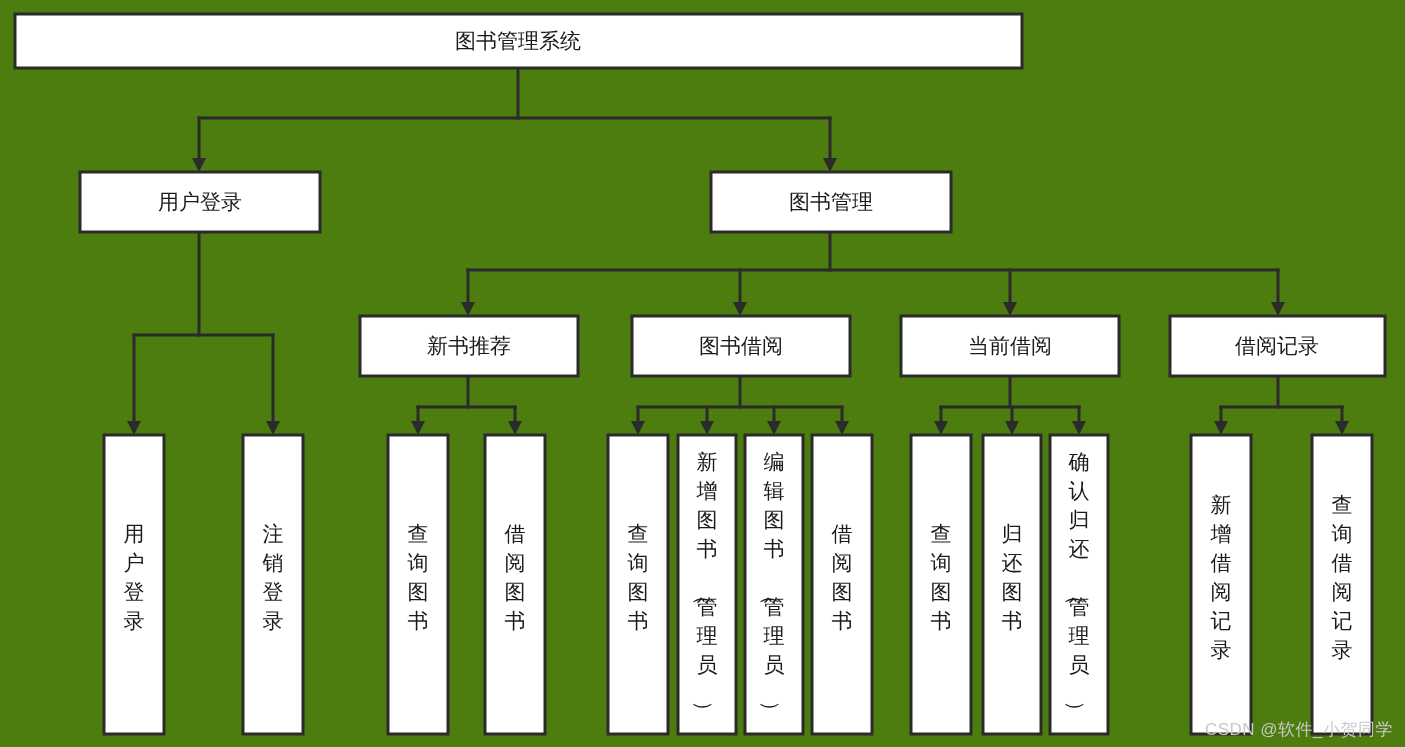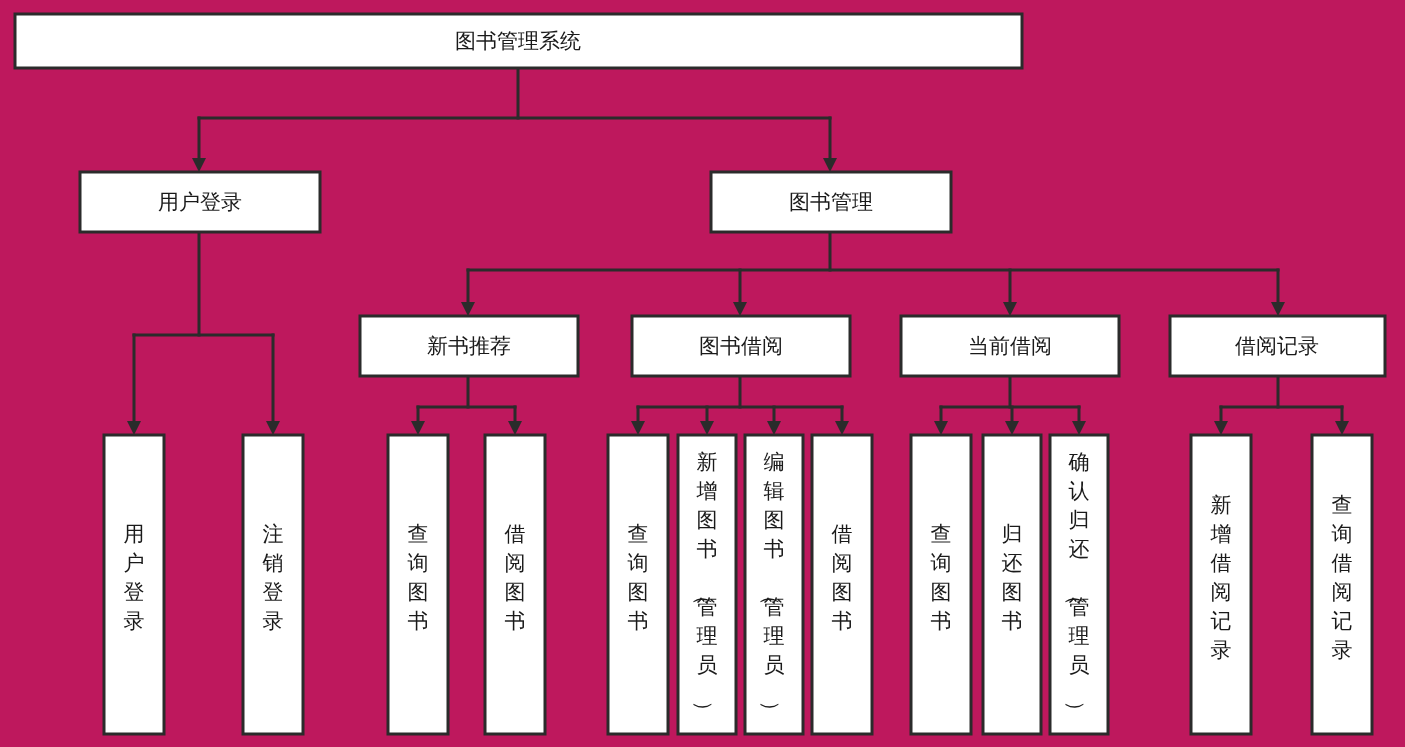--- a/index.html
+++ b/index.html
@@ -10,21 +10,21 @@
   body {
     width: 1405px;
     height: 747px;
     font-family: "Liberation Sans", sans-serif;
     overflow: hidden;
   }
   #diagram-root {
     position: relative;
     width: 1405px;
     height: 747px;
-    background: #be185d;
+    background: #4d7c0f;
   }
   svg.diagram-canvas {
     position: absolute;
     top: 0;
     left: 0;
     width: 1405px;
     height: 747px;
   }
   .node-box {
     fill: #ffffff;
@@ -225,13 +225,14 @@
           <text class="node-label-v" x="1221" y="512"><tspan x="1221" dy="0">新</tspan><tspan x="1221" dy="29">增</tspan><tspan x="1221" dy="29">借</tspan><tspan x="1221" dy="29">阅</tspan><tspan x="1221" dy="29">记</tspan><tspan x="1221" dy="29">录</tspan></text>
         </g>
         <g>
           <rect class="node-box" x="1312" y="435" width="60" height="299"></rect>
           <text class="node-label-v" x="1342" y="512"><tspan x="1342" dy="0">查</tspan><tspan x="1342" dy="29">询</tspan><tspan x="1342" dy="29">借</tspan><tspan x="1342" dy="29">阅</tspan><tspan x="1342" dy="29">记</tspan><tspan x="1342" dy="29">录</tspan></text>
         </g>
       </g>
 
   </svg>
 
+  <div class="watermark">CSDN @软件_小贺同学</div>
 </div>
 
 </body></html>

